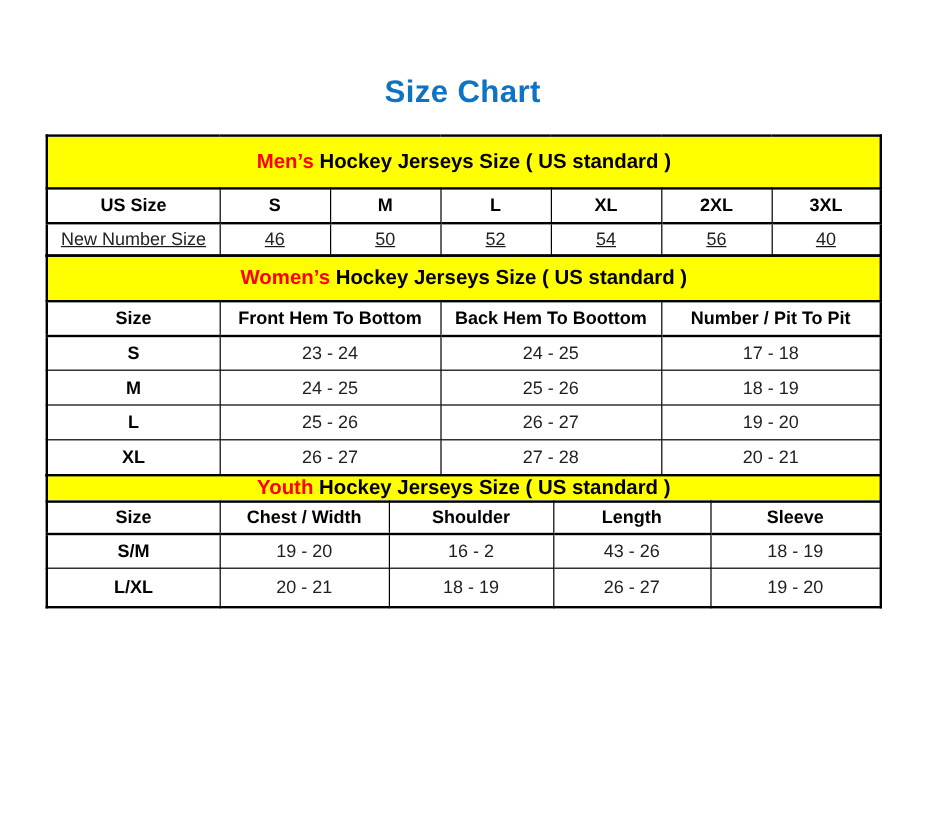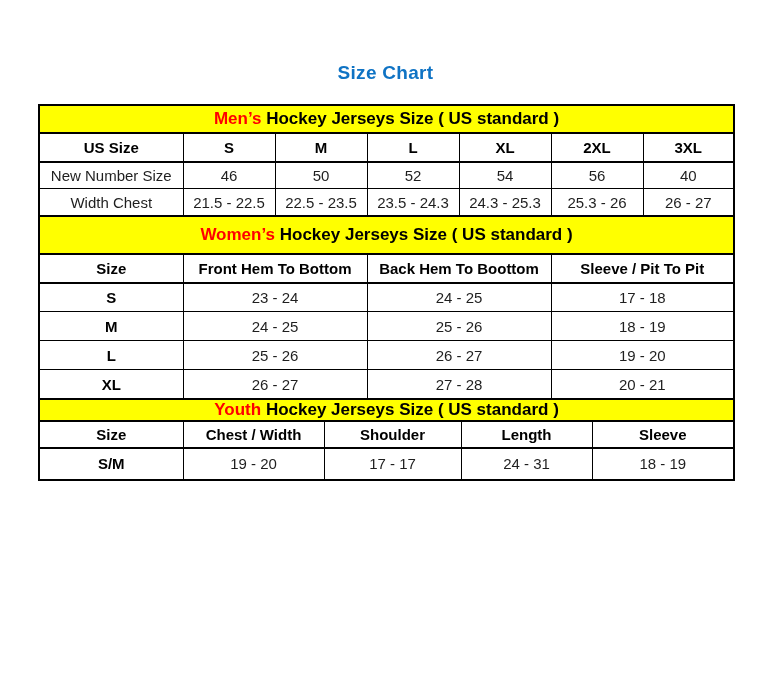--- a/index.html
+++ b/index.html
@@ -3,21 +3,21 @@
 <meta charset="utf-8">
 <style>
   html,body { margin:0; padding:0; }
   body {
     width:776px; height:692px; background:#ffffff;
     font-family:"Liberation Sans", sans-serif;
     color:#1a1a1a;
   }
   .page-title {
     width:695px; margin:62px 0 20px 38px;
-    text-align:center; font-size:19px; font-weight:bold;
+    text-align:center; font-size:26px; font-weight:bold;
     line-height:1.15; color:#0f73c4; letter-spacing:0.3px;
   }
   table.size-table {
     border-collapse:collapse; table-layout:fixed;
     width:695px; margin-left:38px;
     border:2px solid #000;
   }
   table.size-table.stacked { margin-top:-2px; }
   td, th {
     border:1px solid #000; text-align:center; vertical-align:middle;
@@ -33,23 +33,23 @@
     border-top:2px solid #000; border-bottom:2px solid #000;margin-top:48px;
   }
   .rowlabel, .val { font-size:15px; color:#1f1f1f; }
   table.label-bold .rowlabel { font-weight:bold; color:#000; }
   .misspelled {
     text-decoration-style:wavy;
     text-decoration-color:#e03a3a; text-decoration-thickness:1px;
     text-underline-offset:4px; text-decoration-skip-ink:none;
   }
   
-  #t-mens   .band-row { height:28px;margin-top:48px; }
+  #t-mens   .band-row { height:44px;margin-top:48px; }
   #t-mens   .head-row { height:29px; }
-  #t-mens   .data-row { height:27px; }
+  #t-mens   .data-row { height:27px;text-decoration:underline; }
   #t-womens .band-row { height:38px; }
   #t-womens .head-row { height:29px; }
   #t-womens .data-row { height:29px; }
   #t-youth  .band-row { height:21px; }
   #t-youth  .head-row { height:27px; }
   #t-youth  .data-row { height:29px;margin-top:44px; }
   #t-youth  .data-row:last-child { height:32px; }
 </style>
 </head>
 <body>
@@ -81,48 +81,39 @@
       </tr>
       <tr class="data-row">
         <td class="rowlabel">New Number Size</td>
         <td class="val">46</td>
         <td class="val">50</td>
         <td class="val">52</td>
         <td class="val">54</td>
         <td class="val">56</td>
         <td class="val">40</td>
       </tr>
-      <tr class="data-row">
-        <td class="rowlabel">Width Chest</td>
-        <td class="val">21.5 - 22.5</td>
-        <td class="val">22.5 - 23.5</td>
-        <td class="val">23.5 - 24.3</td>
-        <td class="val">24.3 - 25.3</td>
-        <td class="val">25.3 - 26</td>
-        <td class="val">26 - 27</td>
-      </tr>
     </tbody>
   </table>
 
 <table id="t-womens" class="size-table stacked label-bold">
     <colgroup>
       <col style="width: 144px;">
       <col style="width: 184px;">
       <col style="width: 184px;">
       <col style="width: 183px;">
     </colgroup>
     <tbody>
       <tr class="band-row">
         <td colspan="4" class="band-cell"><span class="band-highlight">Women’s</span><span> Hockey Jerseys Size ( US standard )</span></td>
       </tr>
       <tr class="head-row">
         <th>Size</th>
         <th>Front Hem To Bottom</th>
         <th><span>Back Hem To </span><span class="misspelled">Boottom</span></th>
-        <th>Sleeve / Pit To Pit</th>
+        <th>Number / Pit To Pit</th>
       </tr>
       <tr class="data-row">
         <td class="rowlabel">S</td>
         <td class="val">23 - 24</td>
         <td class="val">24 - 25</td>
         <td class="val">17 - 18</td>
       </tr>
       <tr class="data-row">
         <td class="rowlabel">M</td>
         <td class="val">24 - 25</td>
@@ -159,18 +150,25 @@
       <tr class="head-row">
         <th>Size</th>
         <th>Chest / Width</th>
         <th>Shoulder</th>
         <th>Length</th>
         <th>Sleeve</th>
       </tr>
       <tr class="data-row">
         <td class="rowlabel">S/M</td>
         <td class="val">19 - 20</td>
-        <td class="val">17 - 17</td>
-        <td class="val">24 - 31</td>
+        <td class="val">16 - 2</td>
+        <td class="val">43 - 26</td>
         <td class="val">18 - 19</td>
+      </tr>
+      <tr class="data-row">
+        <td class="rowlabel">L/XL</td>
+        <td class="val">20 - 21</td>
+        <td class="val">18 - 19</td>
+        <td class="val">26 - 27</td>
+        <td class="val">19 - 20</td>
       </tr>
     </tbody>
   </table>
 
 </body></html>

